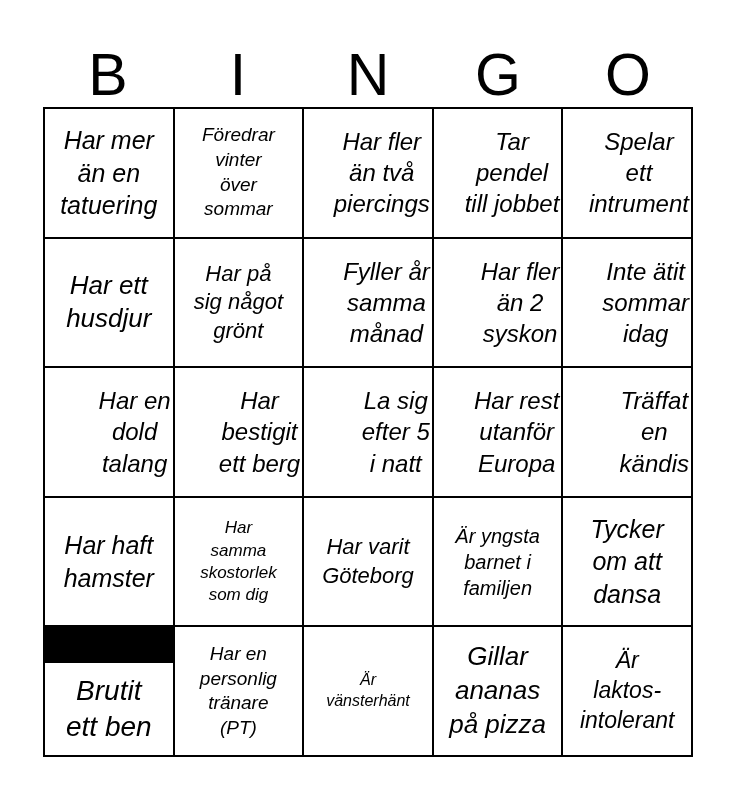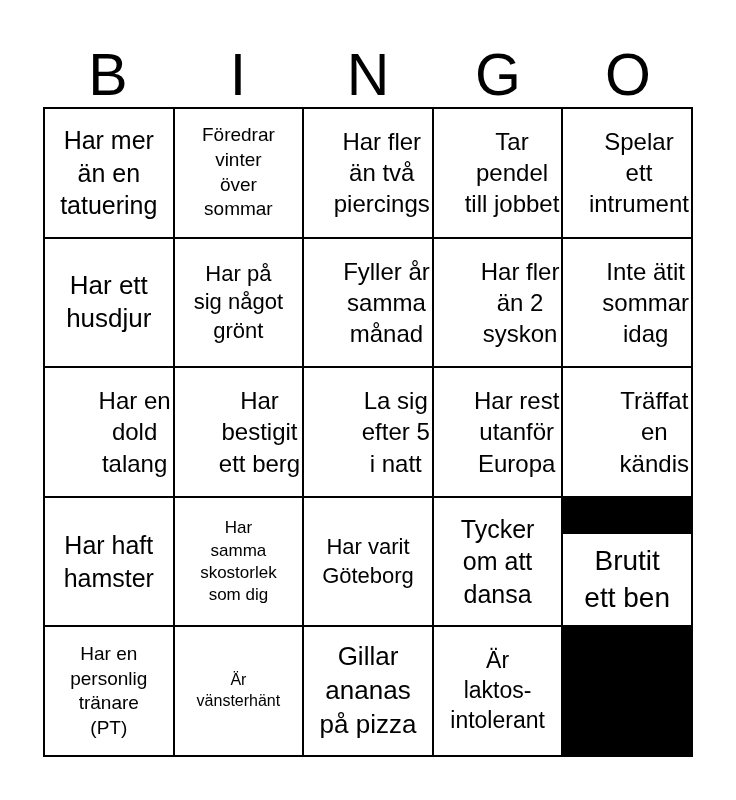--- a/index.html
+++ b/index.html
@@ -51,20 +51,21 @@
     align-items: center;
     justify-content: center;
     text-align: center;
     padding: 2px;
     overflow: hidden;
   }
   .cell span {
     white-space: pre-line;
     line-height: 1.3;
     display: block;
+    font-style: italic;
   }
   .fs28 { font-size: 28px; margin-top: 36px; }
   .fs26 { font-size: 26px; }
   .fs25 { font-size: 25px; }
   .fs24 { font-size: 24px; justify-content: flex-end; }
   .fs23 { font-size: 23px; }
   .fs22 { font-size: 22px; }
   .fs20 { font-size: 20px; }
   .fs19 { font-size: 19px; }
   .fs17 { font-size: 17px; }
@@ -169,20 +170,25 @@
     <div class="cell fs17">
         <span>Har
 samma
 skostorlek
 som dig</span>
       </div>
     <div class="cell fs22">
         <span>Har varit
 Göteborg</span>
       </div>
+    <div class="cell fs20">
+        <span>Är yngsta
+barnet i
+familjen</span>
+      </div>
     <div class="cell fs25">
         <span>Tycker
 om att
 dansa</span>
       </div>
 
     <div class="cell fs28">
         <span>Brutit
 ett ben</span>
       </div>

